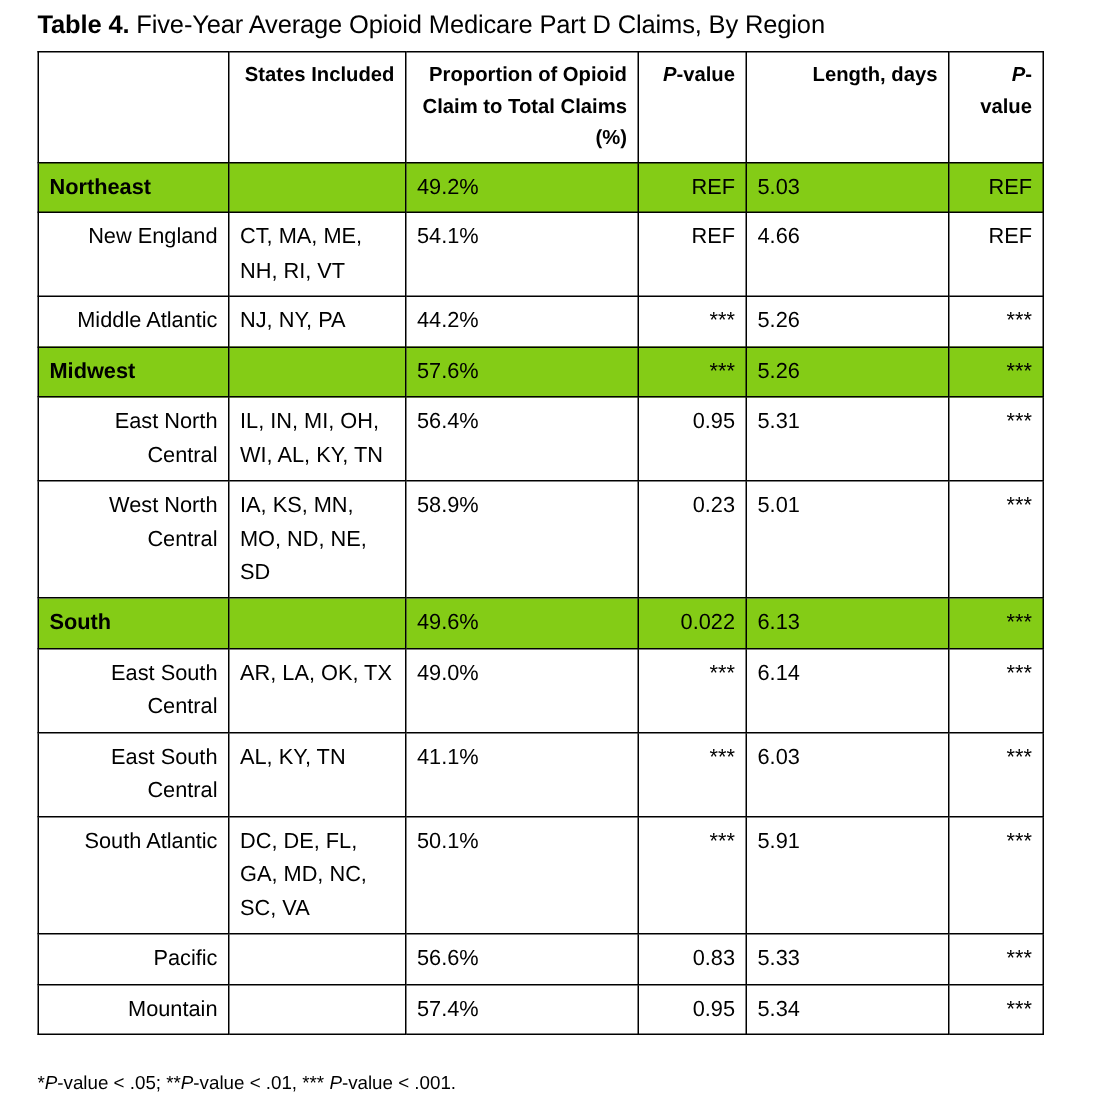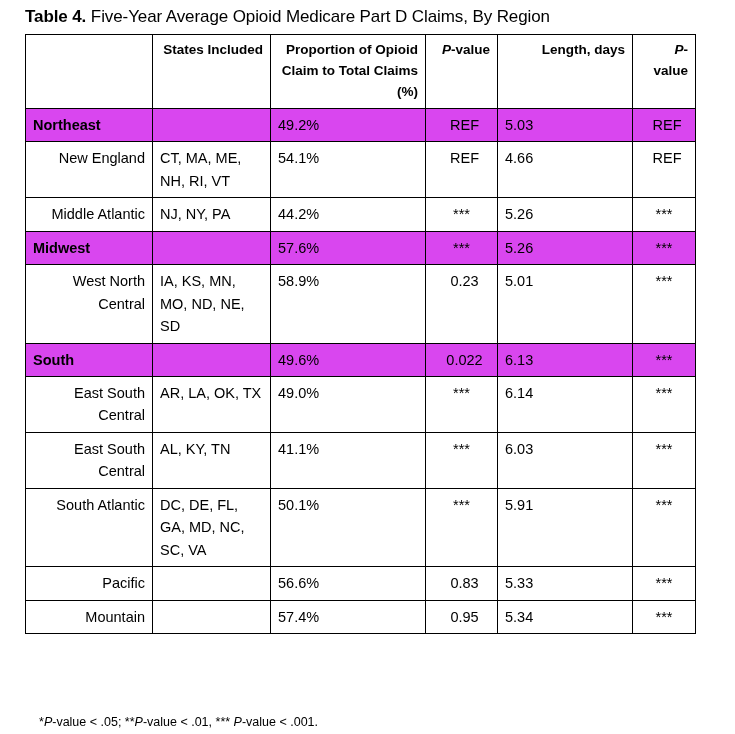--- a/index.html
+++ b/index.html
@@ -59,30 +59,30 @@
     font-weight: bold;
     text-align: right;
     vertical-align: top;
     font-size: 13.5px;
     line-height: 1.85;
     padding-top: 4px;
   }
   thead td.blank { border-bottom: 1px solid #000; }
   .ital { font-style: italic; }
 
-  tr.region td { background: #d946ef; }
+  tr.region td { background: #84cc16; }
   td.region-name { font-weight: bold; text-align: left; }
   td.sub-name { text-align: right; padding-right: 9px; }
   td.val { text-align: left; }
-  td.pv { text-align: center; padding-left: 10px; }
+  td.pv { text-align: right; padding-left: 10px; }
   td.pv.ref { padding-left: 13px; }
 
   .footnote {
     position: absolute;
-    left: 39px;
+    left: 25px;
     top: 714px;
     font-size: 12.5px;
     line-height: 16px;
     white-space: nowrap;
   }
   .footnote i { font-style: italic; }
 </style>
 </head>
 <body>
 
@@ -146,20 +146,28 @@
 
       <tr class="region">
         <td class="region-name">Midwest</td>
         <td class="val"></td>
         <td class="val">57.6%</td>
         <td class="pv">***</td>
         <td class="val">5.26</td>
         <td class="pv">***</td>
       </tr>
 
+      <tr>
+        <td class="sub-name">East North Central</td>
+        <td class="val">IL, IN, MI, OH, WI, AL, KY, TN</td>
+        <td class="val">56.4%</td>
+        <td class="pv ref">0.95</td>
+        <td class="val">5.31</td>
+        <td class="pv">***</td>
+      </tr>
 
       <tr>
         <td class="sub-name">West North Central</td>
         <td class="val">IA, KS, MN, MO, ND, NE, SD</td>
         <td class="val">58.9%</td>
         <td class="pv ref">0.23</td>
         <td class="val">5.01</td>
         <td class="pv">***</td>
       </tr>
 

